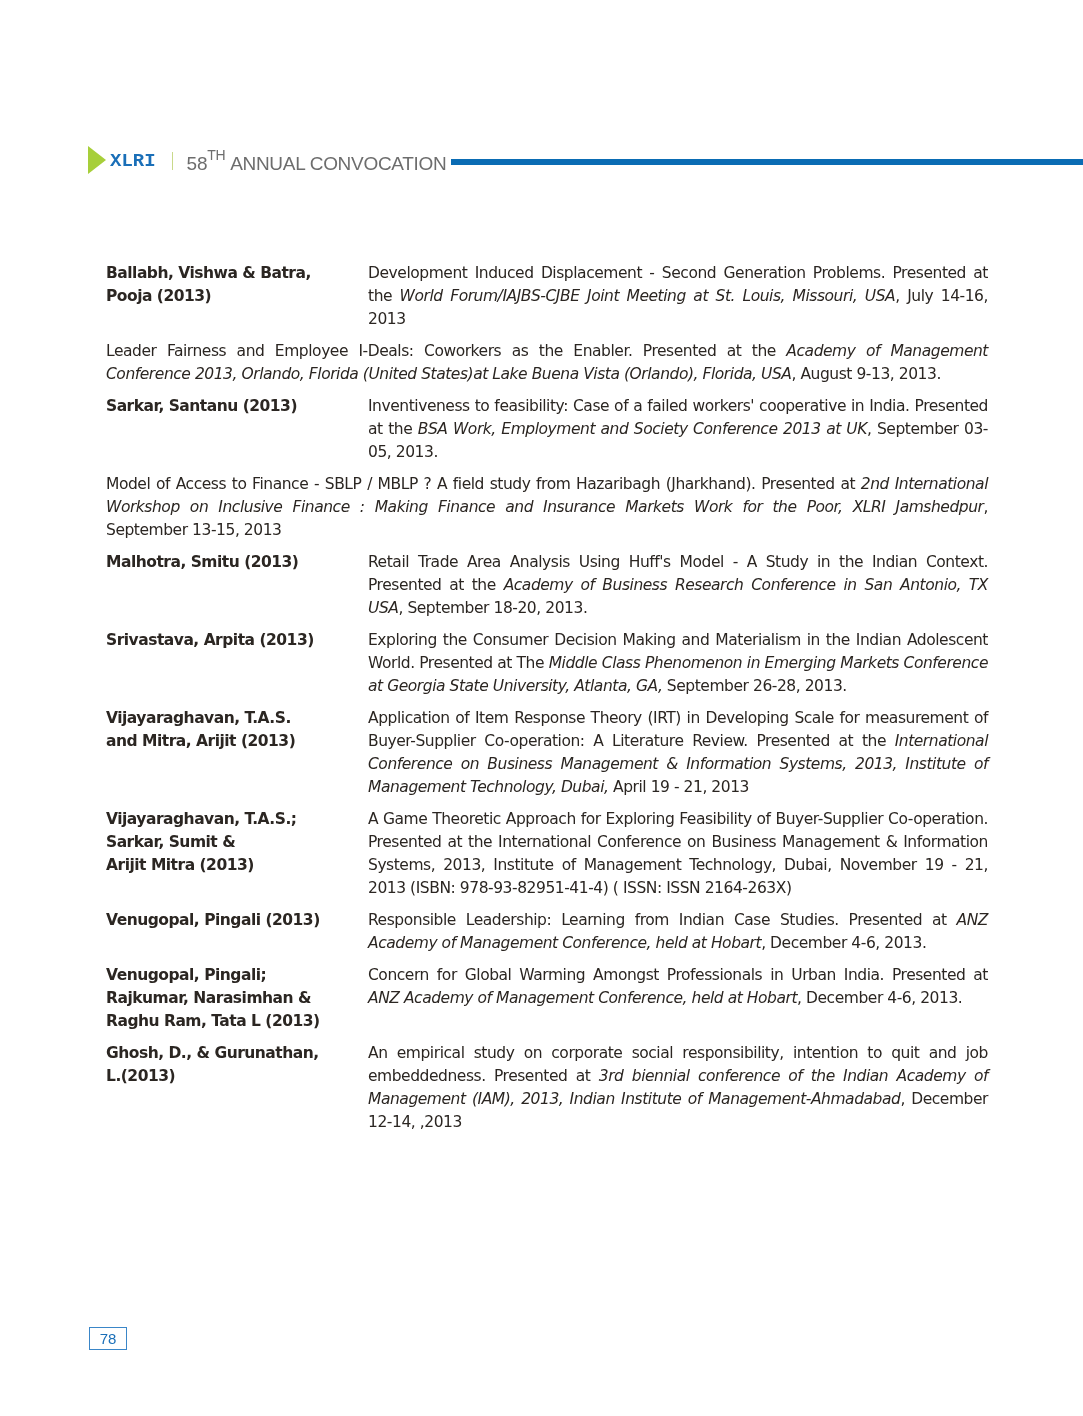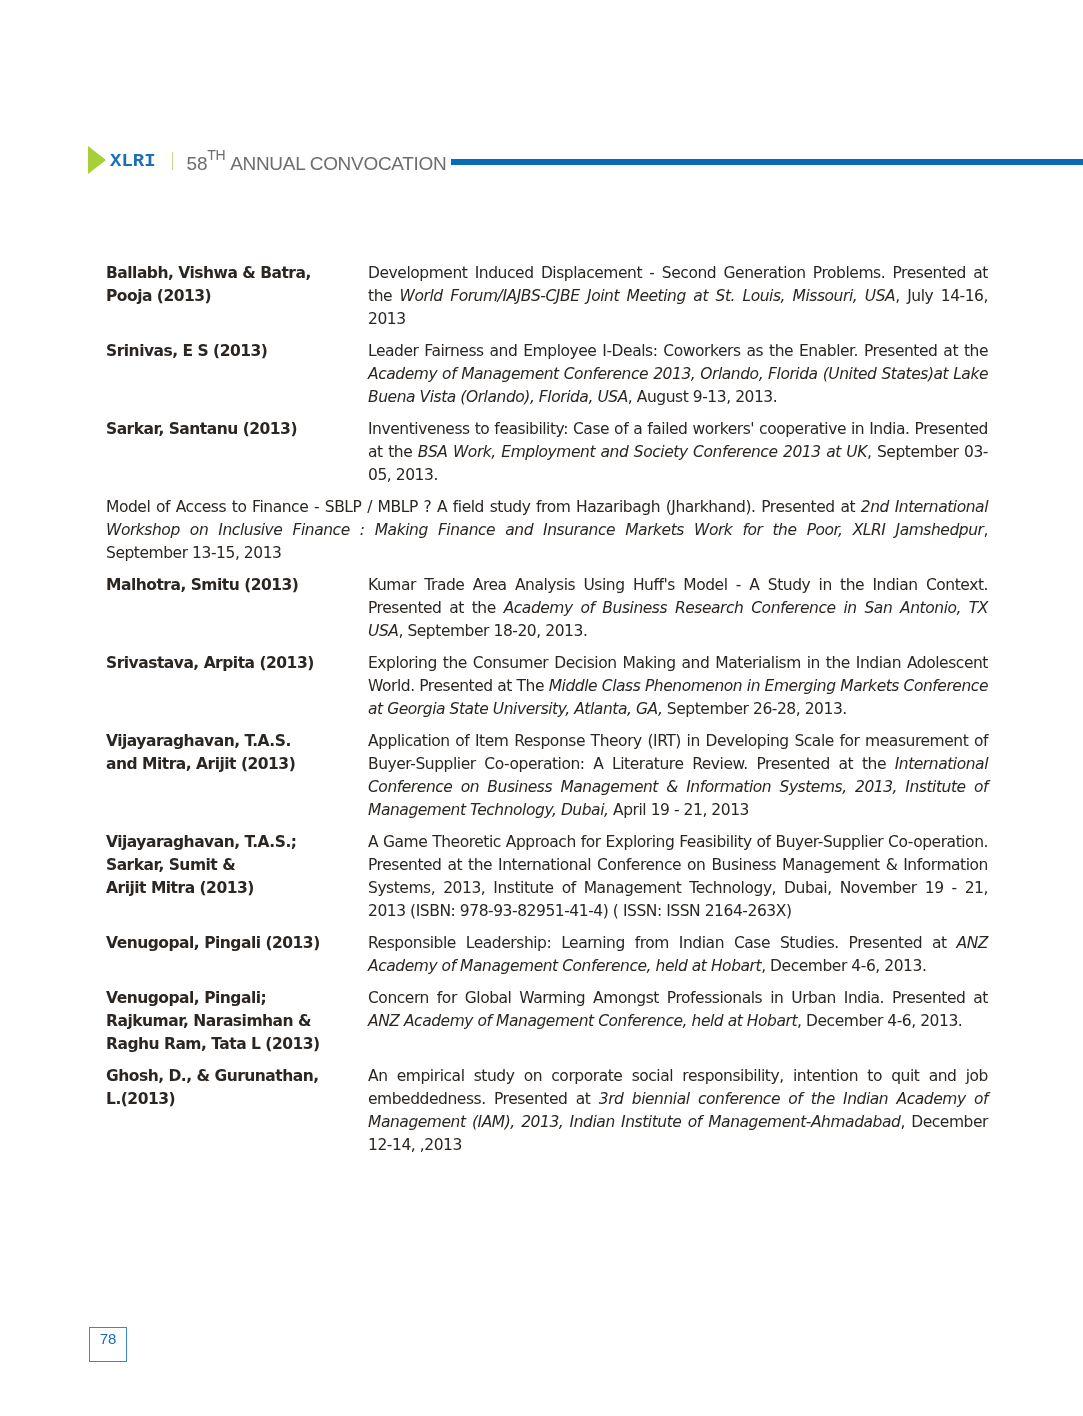--- a/index.html
+++ b/index.html
@@ -100,21 +100,21 @@
     }
     .desc i {
       font-style: italic;
     }
 
     .page-number {
       position: absolute;
       left: 89px;
       top: 1327px;
       width: 38px;
-      height: 35px;
+      height: 23px;
       border: 1px solid #3a86c8;
       box-sizing: border-box;
       text-align: center;
       font-family: "Liberation Sans", sans-serif;
       font-size: 15px;
       line-height: 21px;
       color: #1a6fb8;
     }
   </style>
 </head>
@@ -128,33 +128,32 @@
   <div class="header-rule"></div>
 </div>
 
 <div class="entries">
   <div class="entry">
     <div class="author">Ballabh, Vishwa &amp; Batra,
 Pooja (2013)</div>
     <div class="desc"><span>Development Induced Displacement - Second Generation Problems. Presented at the </span><i>World Forum/IAJBS-CJBE Joint Meeting at St. Louis, Missouri, USA</i><span>, July 14-16, 2013</span></div>
   </div>
   <div class="entry">
-    <div class="author">Srinivas, E S (2013)</div>
     <div class="desc"><span>Leader Fairness and Employee I-Deals: Coworkers as the Enabler. Presented at the </span><i>Academy of Management Conference 2013, Orlando, Florida (United States)at Lake Buena Vista (Orlando), Florida, USA</i><span>, August 9-13, 2013.</span></div>
   </div>
   <div class="entry">
     <div class="author">Sarkar, Santanu (2013)</div>
     <div class="desc"><span>Inventiveness to feasibility: Case of a failed workers' cooperative in India. Presented at the </span><i>BSA Work, Employment and Society Conference 2013 at UK</i><span>, September 03-05, 2013.</span></div>
   </div>
   <div class="entry">
     <div class="desc"><span>Model of Access to Finance - SBLP / MBLP ? A field study from Hazaribagh (Jharkhand). Presented at  </span><i>2nd International Workshop on Inclusive Finance : Making Finance and Insurance Markets Work for the Poor, XLRI Jamshedpur</i><span>, September 13-15, 2013</span></div>
   </div>
   <div class="entry">
     <div class="author">Malhotra, Smitu (2013)</div>
-    <div class="desc"><span>Kumar Trade Area Analysis Using Huff's Model - A Study in the Indian Context. Presented at the </span><i>Academy of Business Research Conference in San Antonio, TX USA</i><span>, September 18-20, 2013.</span></div>
+    <div class="desc"><span>Retail Trade Area Analysis Using Huff's Model - A Study in the Indian Context. Presented at the </span><i>Academy of Business Research Conference in San Antonio, TX USA</i><span>, September 18-20, 2013.</span></div>
   </div>
   <div class="entry">
     <div class="author">Srivastava, Arpita (2013)</div>
     <div class="desc"><span>Exploring the Consumer Decision Making and Materialism in the Indian Adolescent World. Presented at The </span><i>Middle Class Phenomenon in Emerging Markets Conference at Georgia State University, Atlanta, GA,</i><span> September 26-28, 2013.</span></div>
   </div>
   <div class="entry">
     <div class="author">Vijayaraghavan, T.A.S.
 and Mitra, Arijit  (2013)</div>
     <div class="desc"><span>Application of Item Response Theory (IRT) in Developing Scale for measurement of Buyer-Supplier Co-operation: A Literature Review. Presented at the  </span><i>International Conference on Business Management &amp; Information Systems, 2013, Institute of Management Technology, Dubai,</i><span> April 19 - 21, 2013</span></div>
   </div>

